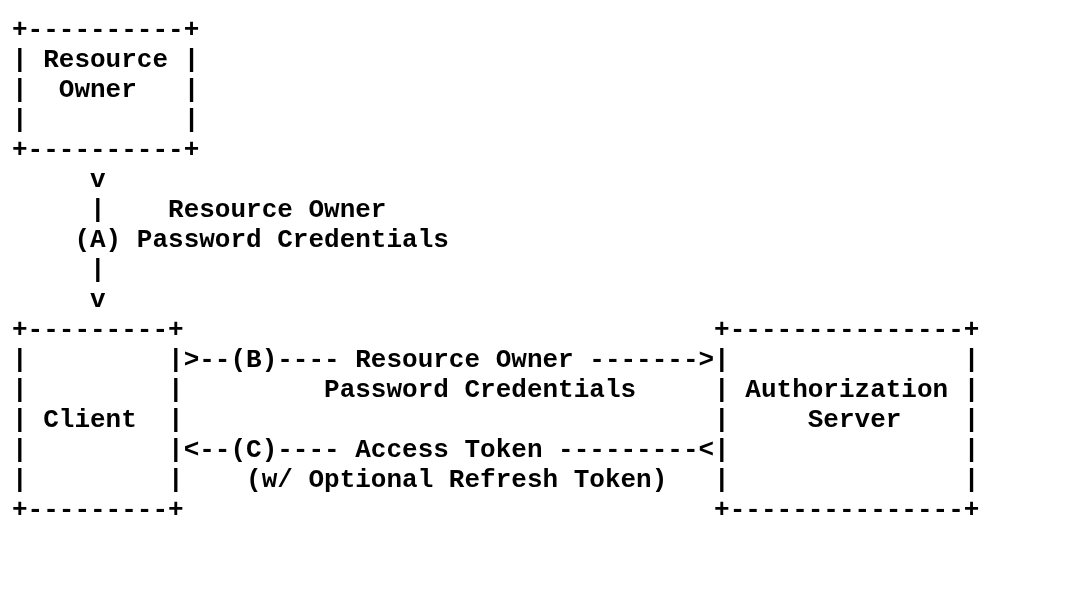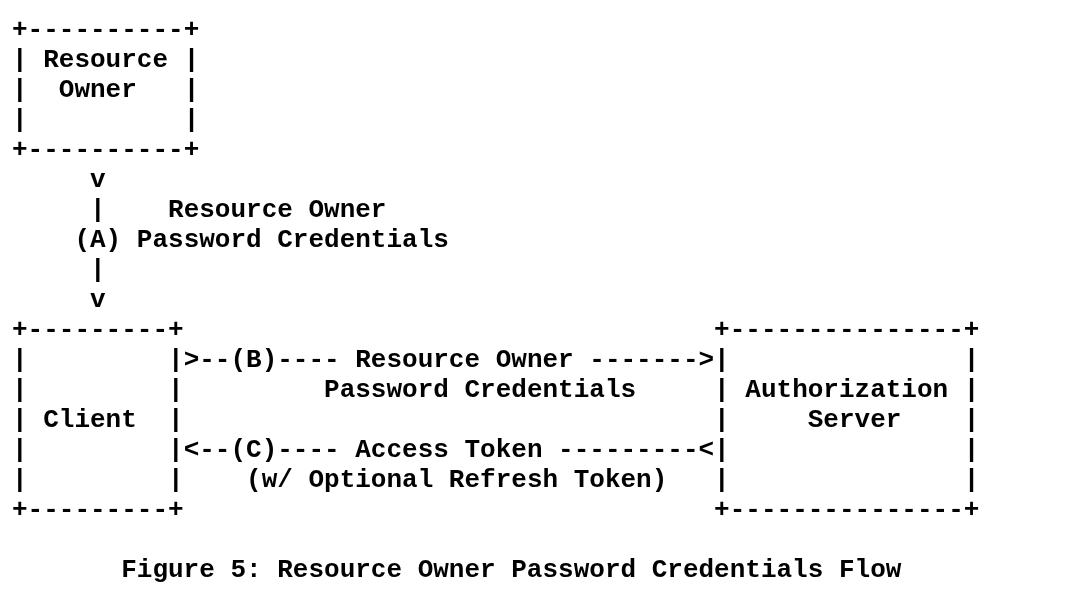--- a/index.html
+++ b/index.html
@@ -47,14 +47,13 @@
     (A) Password Credentials
      |
      v
 +---------+                                  +---------------+
 |         |&gt;--(B)---- Resource Owner -------&gt;|               |
 |         |         Password Credentials     | Authorization |
 | Client  |                                  |     Server    |
 |         |&lt;--(C)---- Access Token ---------&lt;|               |
 |         |    (w/ Optional Refresh Token)   |               |
 +---------+                                  +---------------+</pre>
-  <pre class="ascii caption">Figure 5: Resource Owner Password Credentials Flow</pre>
 </div>
 
 </body></html>

